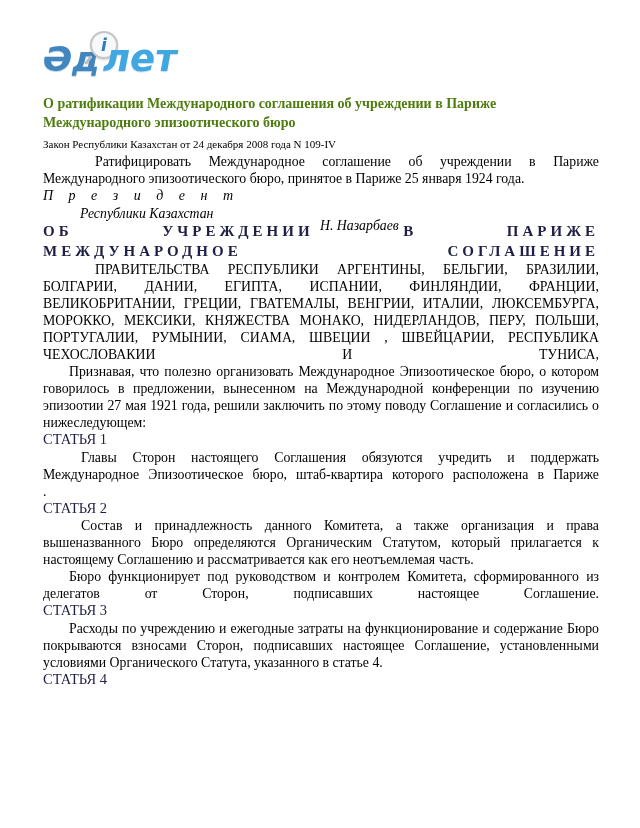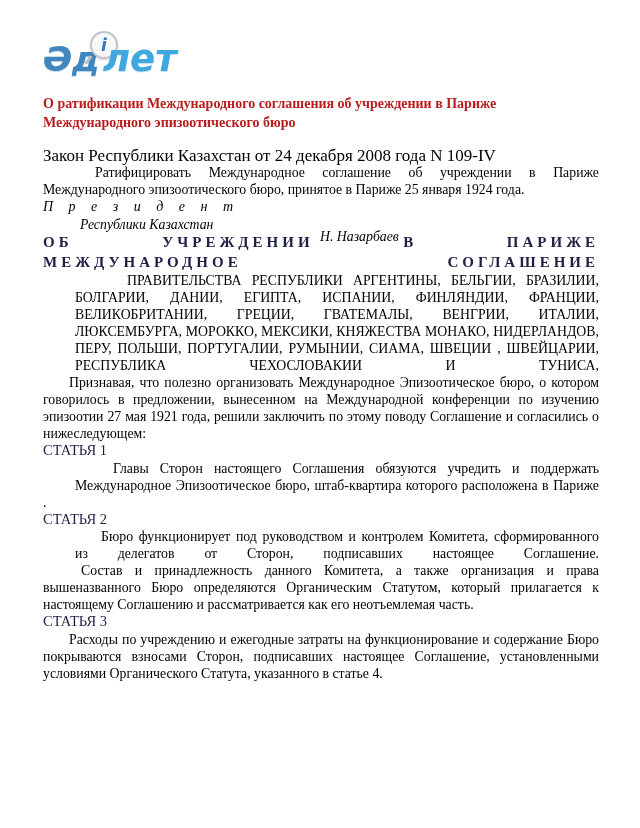--- a/index.html
+++ b/index.html
@@ -50,31 +50,31 @@
   }
   .logo-handle {
     position:absolute; left:44px; top:21px;
     width:3px; height:10px; background:#b9bec2;
     transform:rotate(38deg); border-radius:1px;
   }
 
   
   .doc-title {
     font-weight:bold; font-size:14px; line-height:19px;
-    max-width:500px; margin-bottom:15px; color:#b91c1c;
+    max-width:500px; margin-bottom:4px; color:#4d7c0f;
   }
-  .law-line { font-size:17px; line-height:17px; }
+  .law-line { font-size:11px; line-height:17px; }
   .para {
     font-size:13.8px; line-height:17px;
     text-align:justify;
   }
   .indent-lg { text-indent:52px; }
   .indent-md { text-indent:38px; }
   .indent-sm { text-indent:26px; }
-  .justify-last { text-align-last:justify;margin-left:32px; }
+  .justify-last { text-align-last:justify; }
   .president-line {
     font-style:italic; font-size:14px; line-height:18px;
     letter-spacing:6px; 
   }
   .sig-row {
     position:relative; font-style:italic;
     font-size:13.8px; line-height:17px; height:17px;
   }
   .sig-left  { position:absolute; left:25px; top:0;margin-left:12px; }
   .sig-right { position:absolute; left:277px; top:12px; }
@@ -123,21 +123,22 @@
 
     <div class="para indent-lg justify-last">ПРАВИТЕЛЬСТВА РЕСПУБЛИКИ АРГЕНТИНЫ, БЕЛЬГИИ, БРАЗИЛИИ, БОЛГАРИИ, ДАНИИ, ЕГИПТА, ИСПАНИИ, ФИНЛЯНДИИ, ФРАНЦИИ, ВЕЛИКОБРИТАНИИ, ГРЕЦИИ, ГВАТЕМАЛЫ, ВЕНГРИИ, ИТАЛИИ, ЛЮКСЕМБУРГА, МОРОККО, МЕКСИКИ, КНЯЖЕСТВА МОНАКО, НИДЕРЛАНДОВ, ПЕРУ, ПОЛЬШИ, ПОРТУГАЛИИ, РУМЫНИИ, СИАМА, ШВЕЦИИ , ШВЕЙЦАРИИ, РЕСПУБЛИКА ЧЕХОСЛОВАКИИ И ТУНИСА,</div>
 
     <div class="para indent-sm">Признавая, что полезно организовать Международное Эпизоотическое бюро, о котором говорилось в предложении, вынесенном на Международной конференции по изучению эпизоотии 27 мая 1921 года, решили заключить по этому поводу Соглашение и согласились о нижеследующем:</div>
 
     <div class="article-heading">СТАТЬЯ 1</div>
     <div class="para indent-md justify-last">Главы Сторон настоящего Соглашения обязуются учредить и поддержать Международное Эпизоотическое бюро, штаб-квартира которого расположена в Париже</div>
     <div class="dot-line">.</div>
 
     <div class="article-heading">СТАТЬЯ 2</div>
+    <div class="para indent-md">Состав и принадлежность данного Комитета, а также организация и права вышеназванного Бюро определяются Органическим Статутом, который прилагается к настоящему Соглашению и рассматривается как его неотъемлемая часть.</div>
     <div class="para indent-sm justify-last">Бюро функционирует под руководством и контролем Комитета, сформированного из делегатов от Сторон, подписавших настоящее Соглашение.</div>
-    <div class="para indent-md">Состав и принадлежность данного Комитета, а также организация и права вышеназванного Бюро определяются Органическим Статутом, который прилагается к настоящему Соглашению и рассматривается как его неотъемлемая часть.</div>
 
     <div class="article-heading">СТАТЬЯ 3</div>
     <div class="para indent-sm">Расходы по учреждению и ежегодные затраты на функционирование и содержание Бюро покрываются взносами Сторон, подписавших настоящее Соглашение, установленными условиями Органического Статута, указанного в статье 4.</div>
 
+    <div class="article-heading">СТАТЬЯ 4</div>
 
   </div>
 </div>
 
 </body></html>

